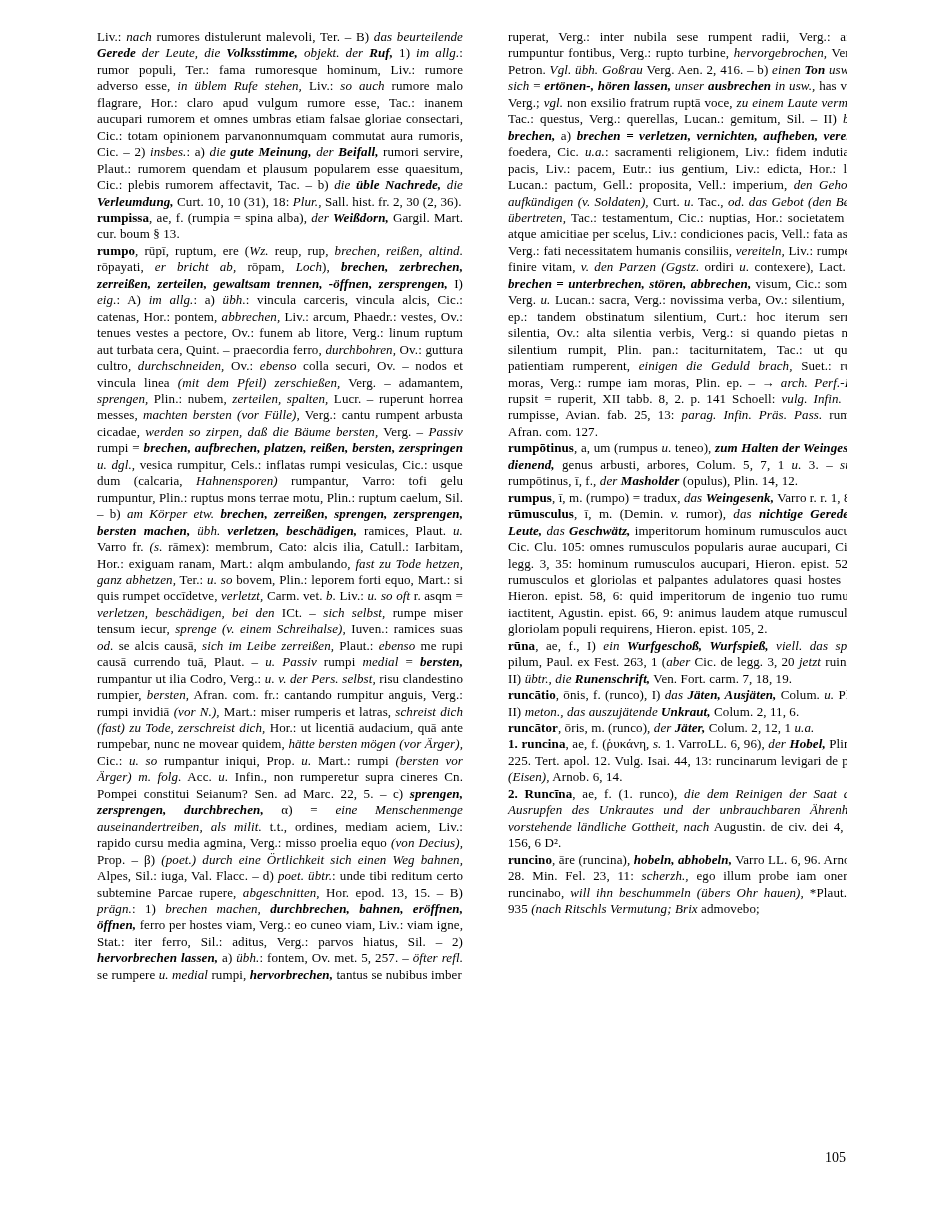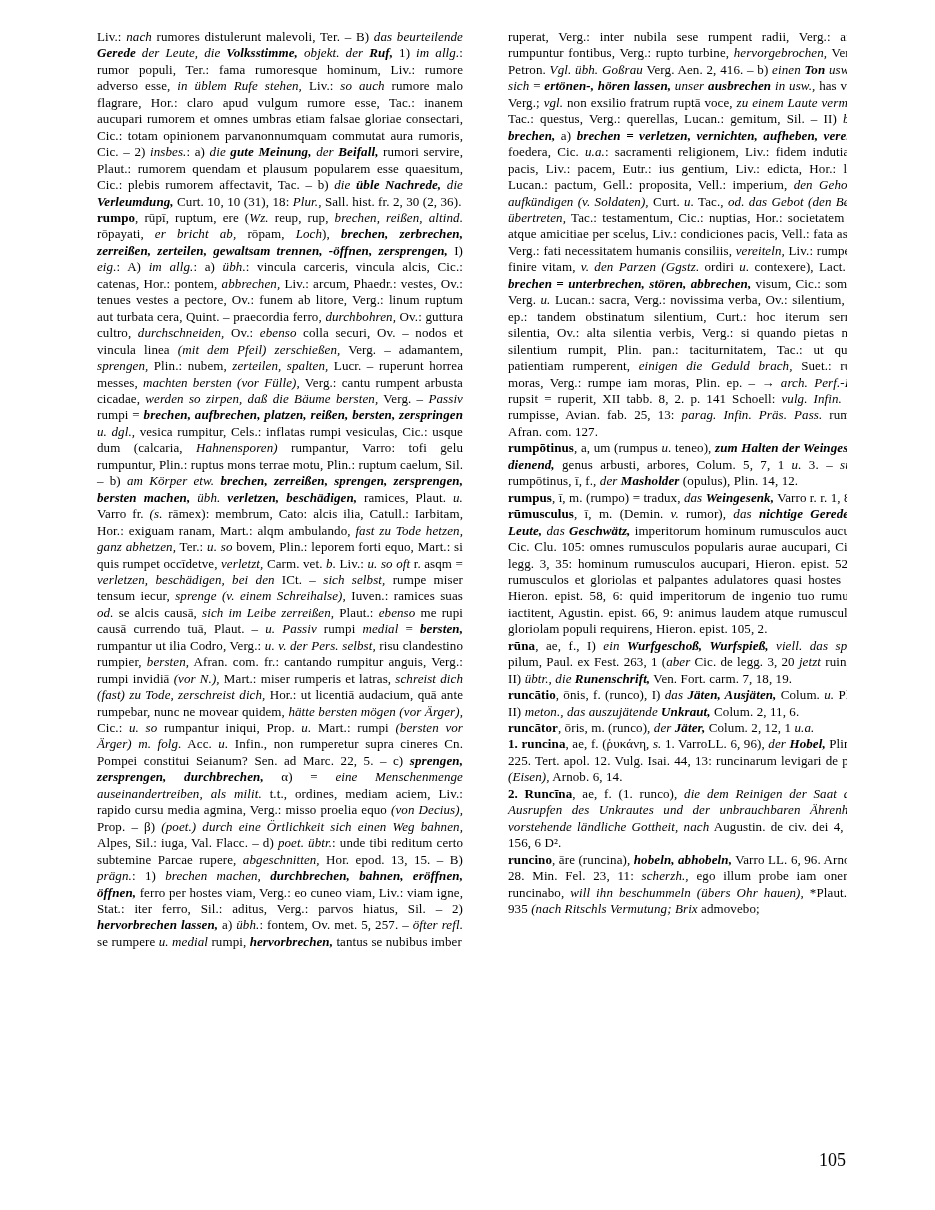--- a/index.html
+++ b/index.html
@@ -30,29 +30,30 @@
   .run-r  { font-style: normal; font-weight: normal; }
   .run-i  { font-style: italic; }
   .run-b  { font-weight: bold; }
   .run-bi { font-weight: bold; font-style: italic; }
   .page-number {
     position: absolute;
     top: 1150px;
     left: 480px;
     width: 366px;
     text-align: right;
-    font-size: 18px;
+    font-size: 14px;
   }
 </style>
 </head>
 <body>
 
 <div class="page">
   <div class="col col-left">
       <p class="entry"><span class="run-r">Liv.: </span><span class="run-i">nach</span><span class="run-r"> rumores distulerunt malevoli, Ter. – B) </span><span class="run-i">das beurteilende </span><span class="run-bi">Gerede</span><span class="run-i"> der Leute, die </span><span class="run-bi">Volksstimme,</span><span class="run-i"> objekt. der </span><span class="run-bi">Ruf,</span><span class="run-r"> 1) </span><span class="run-i">im allg.</span><span class="run-r">: rumor populi, Ter.: fama rumoresque hominum, Liv.: rumore adverso esse, </span><span class="run-i">in üblem Rufe stehen,</span><span class="run-r"> Liv.: </span><span class="run-i">so auch</span><span class="run-r"> rumore malo flagrare, Hor.: claro apud vulgum rumore esse, Tac.: inanem aucupari rumorem et omnes umbras etiam falsae gloriae consectari, Cic.: totam opinionem parvanonnumquam commutat aura rumoris, Cic. – 2) </span><span class="run-i">insbes.</span><span class="run-r">: a) </span><span class="run-i">die </span><span class="run-bi">gute Meinung,</span><span class="run-i"> der </span><span class="run-bi">Beifall,</span><span class="run-r"> rumori servire, Plaut.: rumorem quendam et plausum popularem esse quaesitum, Cic.: plebis rumorem affectavit, Tac. – b) </span><span class="run-i">die </span><span class="run-bi">üble Nachrede,</span><span class="run-i"> die </span><span class="run-bi">Verleumdung,</span><span class="run-r"> Curt. 10, 10 (31), 18: </span><span class="run-i">Plur.,</span><span class="run-r"> Sall. hist. fr. 2, 30 (2, 36).</span></p>
+      <p class="entry"><span class="run-b">rumpissa</span><span class="run-r">, ae, f. (rumpia = spina alba), </span><span class="run-i">der </span><span class="run-bi">Weißdorn,</span><span class="run-r"> Gargil. Mart. cur. boum § 13.</span></p>
       <p class="entry"><span class="run-b">rumpo</span><span class="run-r">, rūpī, ruptum, ere (</span><span class="run-i">Wz.</span><span class="run-r"> reup, rup, </span><span class="run-i">brechen, reißen, altind.</span><span class="run-r"> rōpayati, </span><span class="run-i">er bricht ab,</span><span class="run-r"> rōpam, </span><span class="run-i">Loch</span><span class="run-r">), </span><span class="run-bi">brechen, zerbrechen, zerreißen, zerteilen, gewaltsam trennen, -öffnen, zersprengen,</span><span class="run-r"> I) </span><span class="run-i">eig.</span><span class="run-r">: A) </span><span class="run-i">im allg.</span><span class="run-r">: a) </span><span class="run-i">übh.</span><span class="run-r">: vincula carceris, vincula alcis, Cic.: catenas, Hor.: pontem, </span><span class="run-i">abbrechen,</span><span class="run-r"> Liv.: arcum, Phaedr.: vestes, Ov.: tenues vestes a pectore, Ov.: funem ab litore, Verg.: linum ruptum aut turbata cera, Quint. – praecordia ferro, </span><span class="run-i">durchbohren,</span><span class="run-r"> Ov.: guttura cultro, </span><span class="run-i">durchschneiden,</span><span class="run-r"> Ov.: </span><span class="run-i">ebenso</span><span class="run-r"> colla securi, Ov. – nodos et vincula linea </span><span class="run-i">(mit dem Pfeil) zerschießen,</span><span class="run-r"> Verg. – adamantem, </span><span class="run-i">sprengen,</span><span class="run-r"> Plin.: nubem, </span><span class="run-i">zerteilen, spalten,</span><span class="run-r"> Lucr. – ruperunt horrea messes, </span><span class="run-i">machten bersten (vor Fülle),</span><span class="run-r"> Verg.: cantu rumpent arbusta cicadae, </span><span class="run-i">werden so zirpen, daß die Bäume bersten,</span><span class="run-r"> Verg. – </span><span class="run-i">Passiv</span><span class="run-r"> rumpi = </span><span class="run-bi">brechen, aufbrechen, platzen, reißen, bersten, zerspringen</span><span class="run-r"> </span><span class="run-i">u. dgl.,</span><span class="run-r"> vesica rumpitur, Cels.: inflatas rumpi vesiculas, Cic.: usque dum (calcaria, </span><span class="run-i">Hahnensporen)</span><span class="run-r"> rumpantur, Varro: tofi gelu rumpuntur, Plin.: ruptus mons terrae motu, Plin.: ruptum caelum, Sil. – b) </span><span class="run-i">am Körper etw. </span><span class="run-bi">brechen, zerreißen, sprengen, zersprengen, bersten machen,</span><span class="run-i"> übh. </span><span class="run-bi">verletzen, beschädigen,</span><span class="run-r"> ramices, Plaut. </span><span class="run-i">u.</span><span class="run-r"> Varro fr. </span><span class="run-i">(s.</span><span class="run-r"> rāmex): membrum, Cato: alcis ilia, Catull.: Iarbitam, Hor.: exiguam ranam, Mart.: alqm ambulando, </span><span class="run-i">fast zu Tode hetzen, ganz abhetzen,</span><span class="run-r"> Ter.: </span><span class="run-i">u. so</span><span class="run-r"> bovem, Plin.: leporem forti equo, Mart.: si quis rumpet occīdetve, </span><span class="run-i">verletzt,</span><span class="run-r"> Carm. vet. </span><span class="run-i">b.</span><span class="run-r"> Liv.: </span><span class="run-i">u. so oft</span><span class="run-r"> r. asqm = </span><span class="run-i">verletzen, beschädigen, bei den</span><span class="run-r"> ICt. – </span><span class="run-i">sich selbst,</span><span class="run-r"> rumpe miser tensum iecur, </span><span class="run-i">sprenge (v. einem Schreihalse),</span><span class="run-r"> Iuven.: ramices suas </span><span class="run-i">od.</span><span class="run-r"> se alcis causā, </span><span class="run-i">sich im Leibe zerreißen,</span><span class="run-r"> Plaut.: </span><span class="run-i">ebenso</span><span class="run-r"> me rupi causā currendo tuā, Plaut. – </span><span class="run-i">u. Passiv</span><span class="run-r"> rumpi </span><span class="run-i">medial</span><span class="run-r"> = </span><span class="run-bi">bersten,</span><span class="run-r"> rumpantur ut ilia Codro, Verg.: </span><span class="run-i">u. v. der Pers. selbst,</span><span class="run-r"> risu clandestino rumpier, </span><span class="run-i">bersten,</span><span class="run-r"> Afran. com. fr.: cantando rumpitur anguis, Verg.: rumpi invidiā </span><span class="run-i">(vor N.),</span><span class="run-r"> Mart.: miser rumperis et latras, </span><span class="run-i">schreist dich (fast) zu Tode, zerschreist dich,</span><span class="run-r"> Hor.: ut licentiā audacium, quā ante rumpebar, nunc ne movear quidem, </span><span class="run-i">hätte bersten mögen (vor Ärger),</span><span class="run-r"> Cic.: </span><span class="run-i">u. so</span><span class="run-r"> rumpantur iniqui, Prop. </span><span class="run-i">u.</span><span class="run-r"> Mart.: rumpi </span><span class="run-i">(bersten vor Ärger) m. folg.</span><span class="run-r"> Acc. </span><span class="run-i">u.</span><span class="run-r"> Infin., non rumperetur supra cineres Cn. Pompei constitui Seianum? Sen. ad Marc. 22, 5. – c) </span><span class="run-bi">sprengen, zersprengen, durchbrechen,</span><span class="run-r"> α) = </span><span class="run-i">eine Menschenmenge auseinandertreiben, als milit.</span><span class="run-r"> t.t., ordines, mediam aciem, Liv.: rapido cursu media agmina, Verg.: misso proelia equo </span><span class="run-i">(von Decius),</span><span class="run-r"> Prop. – β) </span><span class="run-i">(poet.) durch eine Örtlichkeit sich einen Weg bahnen,</span><span class="run-r"> Alpes, Sil.: iuga, Val. Flacc. – d) </span><span class="run-i">poet. übtr.</span><span class="run-r">: unde tibi reditum certo subtemine Parcae rupere, </span><span class="run-i">abgeschnitten,</span><span class="run-r"> Hor. epod. 13, 15. – B) </span><span class="run-i">prägn.</span><span class="run-r">: 1) </span><span class="run-i">brechen machen,</span><span class="run-bi"> durchbrechen, bahnen, eröffnen, öffnen,</span><span class="run-r"> ferro per hostes viam, Verg.: eo cuneo viam, Liv.: viam igne, Stat.: iter ferro, Sil.: aditus, Verg.: parvos hiatus, Sil. – 2) </span><span class="run-bi">hervorbrechen lassen,</span><span class="run-r"> a) </span><span class="run-i">übh.</span><span class="run-r">: fontem, Ov. met. 5, 257. – </span><span class="run-i">öfter refl.</span><span class="run-r"> se rumpere </span><span class="run-i">u. medial</span><span class="run-r"> rumpi, </span><span class="run-bi">hervorbrechen,</span><span class="run-r"> tantus se nubibus imber</span></p>
     </div>
   <div class="col col-right">
       <p class="entry"><span class="run-r">ruperat, Verg.: inter nubila sese rumpent radii, Verg.: amnes rumpuntur fontibus, Verg.: rupto turbine, </span><span class="run-i">hervorgebrochen,</span><span class="run-r"> Verg. </span><span class="run-i">u.</span><span class="run-r"> Petron. </span><span class="run-i">Vgl. übh. Goßrau</span><span class="run-r"> Verg. Aen. 2, 416. – b) </span><span class="run-i">einen </span><span class="run-bi">Ton</span><span class="run-i"> usw. aus sich</span><span class="run-r"> = </span><span class="run-bi">ertönen-, hören lassen,</span><span class="run-i"> unser </span><span class="run-bi">ausbrechen</span><span class="run-i"> in usw.,</span><span class="run-r"> has voces, Verg.; </span><span class="run-i">vgl.</span><span class="run-r"> non exsilio fratrum ruptā voce, </span><span class="run-i">zu einem Laute vermocht,</span><span class="run-r"> Tac.: questus, Verg.: querellas, Lucan.: gemitum, Sil. – II) </span><span class="run-i">bildl.,</span><span class="run-r"> </span><span class="run-bi">brechen,</span><span class="run-r"> a) </span><span class="run-bi">brechen = verletzen, vernichten, aufheben, vereiteln,</span><span class="run-r"> foedera, Cic. </span><span class="run-i">u.a.</span><span class="run-r">: sacramenti religionem, Liv.: fidem indutiarum, pacis, Liv.: pacem, Eutr.: ius gentium, Liv.: edicta, Hor.: leges, Lucan.: pactum, Gell.: proposita, Vell.: imperium, </span><span class="run-i">den Gehorsam aufkündigen (v. Soldaten),</span><span class="run-r"> Curt. </span><span class="run-i">u.</span><span class="run-r"> Tac., </span><span class="run-i">od. das Gebot (den Befehl) übertreten,</span><span class="run-r"> Tac.: testamentum, Cic.: nuptias, Hor.: societatem fidei atque amicitiae per scelus, Liv.: condiciones pacis, Vell.: fata aspera, Verg.: fati necessitatem humanis consiliis, </span><span class="run-i">vereiteln,</span><span class="run-r"> Liv.: rumpere et finire vitam, </span><span class="run-i">v. den Parzen (Ggstz.</span><span class="run-r"> ordiri </span><span class="run-i">u.</span><span class="run-r"> contexere), Lact. – b) </span><span class="run-bi">brechen = unterbrechen, stören, abbrechen,</span><span class="run-r"> visum, Cic.: somnum, Verg. </span><span class="run-i">u.</span><span class="run-r"> Lucan.: sacra, Verg.: novissima verba, Ov.: silentium, Plin. ep.: tandem obstinatum silentium, Curt.: hoc iterum sermone silentia, Ov.: alta silentia verbis, Verg.: si quando pietas nostra silentium rumpit, Plin. pan.: taciturnitatem, Tac.: ut quidam patientiam rumperent, </span><span class="run-i">einigen die Geduld brach,</span><span class="run-r"> Suet.: rumpe moras, Verg.: rumpe iam moras, Plin. ep. – → </span><span class="run-i">arch. Perf.-Form</span><span class="run-r"> rupsit = ruperit, XII tabb. 8, 2. p. 141 Schoell: </span><span class="run-i">vulg. Infin. Perf.</span><span class="run-r"> rumpisse, Avian. fab. 25, 13: </span><span class="run-i">parag. Infin. Präs. Pass.</span><span class="run-r"> rumpier, Afran. com. 127.</span></p>
       <p class="entry"><span class="run-b">rumpōtinus</span><span class="run-r">, a, um (rumpus </span><span class="run-i">u.</span><span class="run-r"> teneo), </span><span class="run-bi">zum Halten der Weingesenke dienend,</span><span class="run-r"> genus arbusti, arbores, Colum. 5, 7, 1 </span><span class="run-i">u.</span><span class="run-r"> 3. – </span><span class="run-i">subst.,</span><span class="run-r"> rumpōtinus, ī, f., </span><span class="run-i">der </span><span class="run-bi">Masholder</span><span class="run-r"> (opulus), Plin. 14, 12.</span></p>
       <p class="entry"><span class="run-b">rumpus</span><span class="run-r">, ī, m. (rumpo) = tradux, </span><span class="run-i">das </span><span class="run-bi">Weingesenk,</span><span class="run-r"> Varro r. r. 1, 8, 4.</span></p>
       <p class="entry"><span class="run-b">rūmusculus</span><span class="run-r">, ī, m. (Demin. </span><span class="run-i">v.</span><span class="run-r"> rumor), </span><span class="run-i">das </span><span class="run-bi">nichtige Gerede der Leute,</span><span class="run-i"> das </span><span class="run-bi">Geschwätz,</span><span class="run-r"> imperitorum hominum rumusculos aucupari, Cic. Clu. 105: omnes rumusculos popularis aurae aucupari, Cic. de legg. 3, 35: hominum rumusculos aucupari, Hieron. epist. 52, 13: rumusculos et gloriolas et palpantes adulatores quasi hostes fuge, Hieron. epist. 58, 6: quid imperitorum de ingenio tuo rumusculi iactitent, Agustin. epist. 66, 9: animus laudem atque rumusculos et gloriolam populi requirens, Hieron. epist. 105, 2.</span></p>
       <p class="entry"><span class="run-b">rūna</span><span class="run-r">, ae, f., I) </span><span class="run-i">ein </span><span class="run-bi">Wurfgeschoß, Wurfspieß,</span><span class="run-i"> viell. das spätere</span><span class="run-r"> pilum, Paul. ex Fest. 263, 1 (</span><span class="run-i">aber</span><span class="run-r"> Cic. de legg. 3, 20 </span><span class="run-i">jetzt</span><span class="run-r"> ruinis). – II) </span><span class="run-i">übtr., die </span><span class="run-bi">Runenschrift,</span><span class="run-r"> Ven. Fort. carm. 7, 18, 19.</span></p>
       <p class="entry"><span class="run-b">runcātio</span><span class="run-r">, ōnis, f. (runco), I) </span><span class="run-i">das </span><span class="run-bi">Jäten, Ausjäten,</span><span class="run-r"> Colum. </span><span class="run-i">u.</span><span class="run-r"> Plin. – II) </span><span class="run-i">meton., das auszujätende </span><span class="run-bi">Unkraut,</span><span class="run-r"> Colum. 2, 11, 6.</span></p>
       <p class="entry"><span class="run-b">runcātor</span><span class="run-r">, ōris, m. (runco), </span><span class="run-i">der </span><span class="run-bi">Jäter,</span><span class="run-r"> Colum. 2, 12, 1 </span><span class="run-i">u.a.</span></p>

